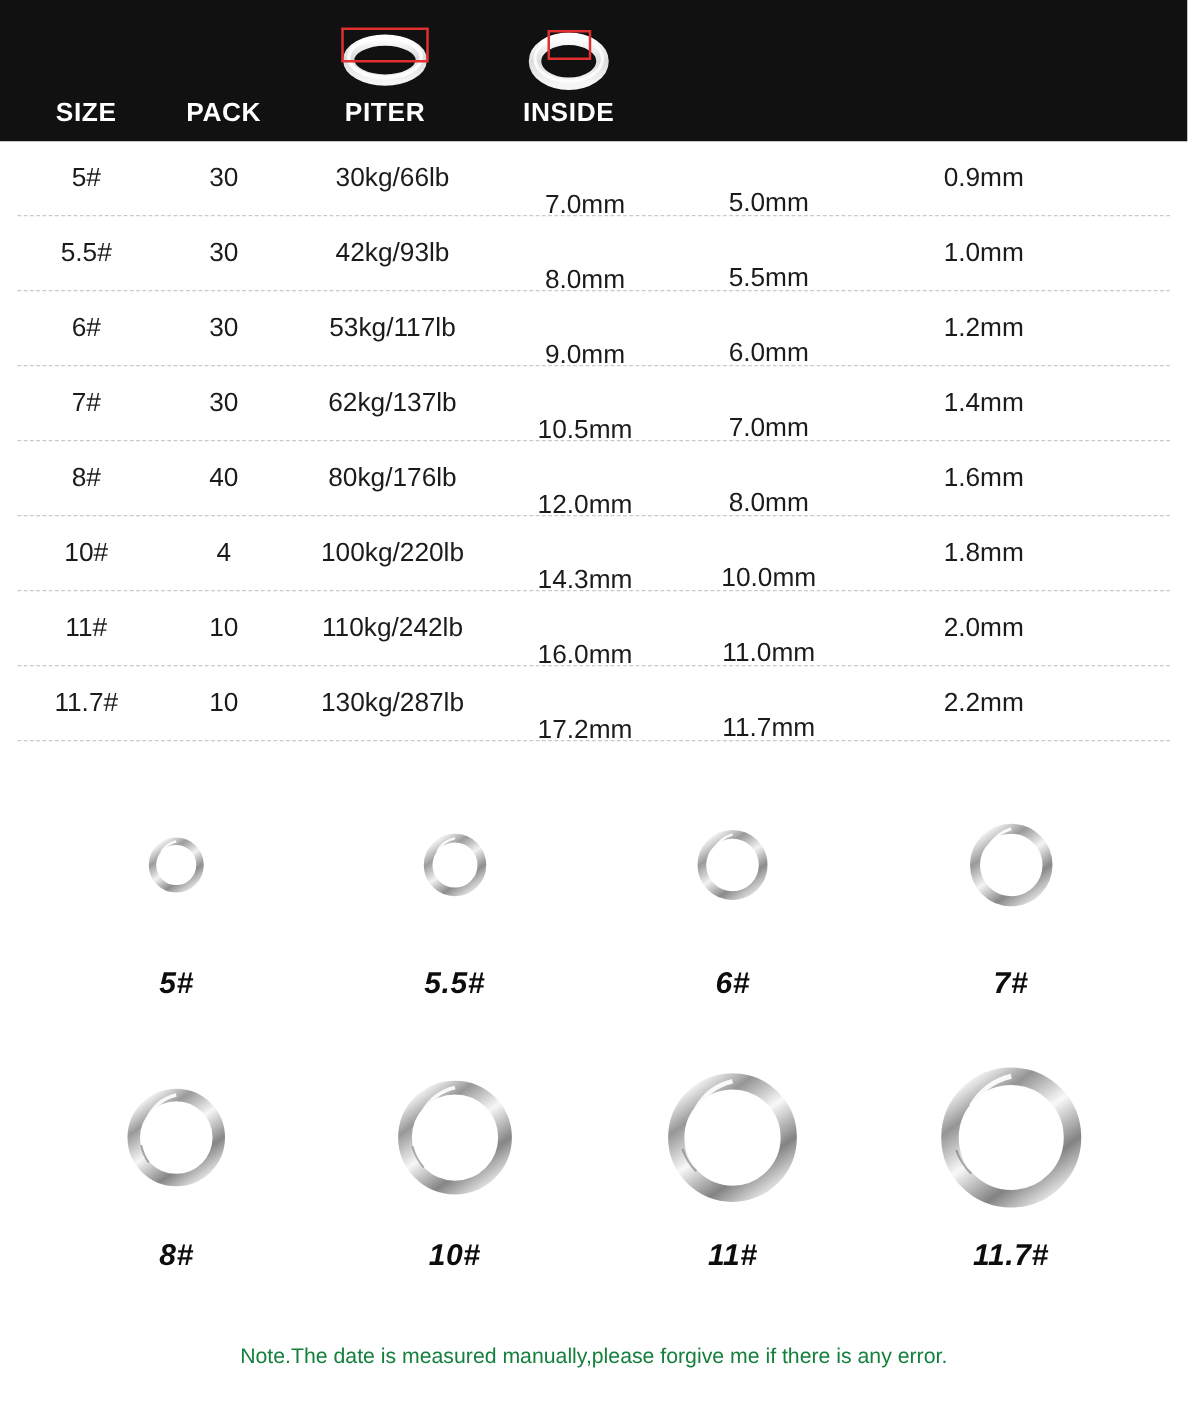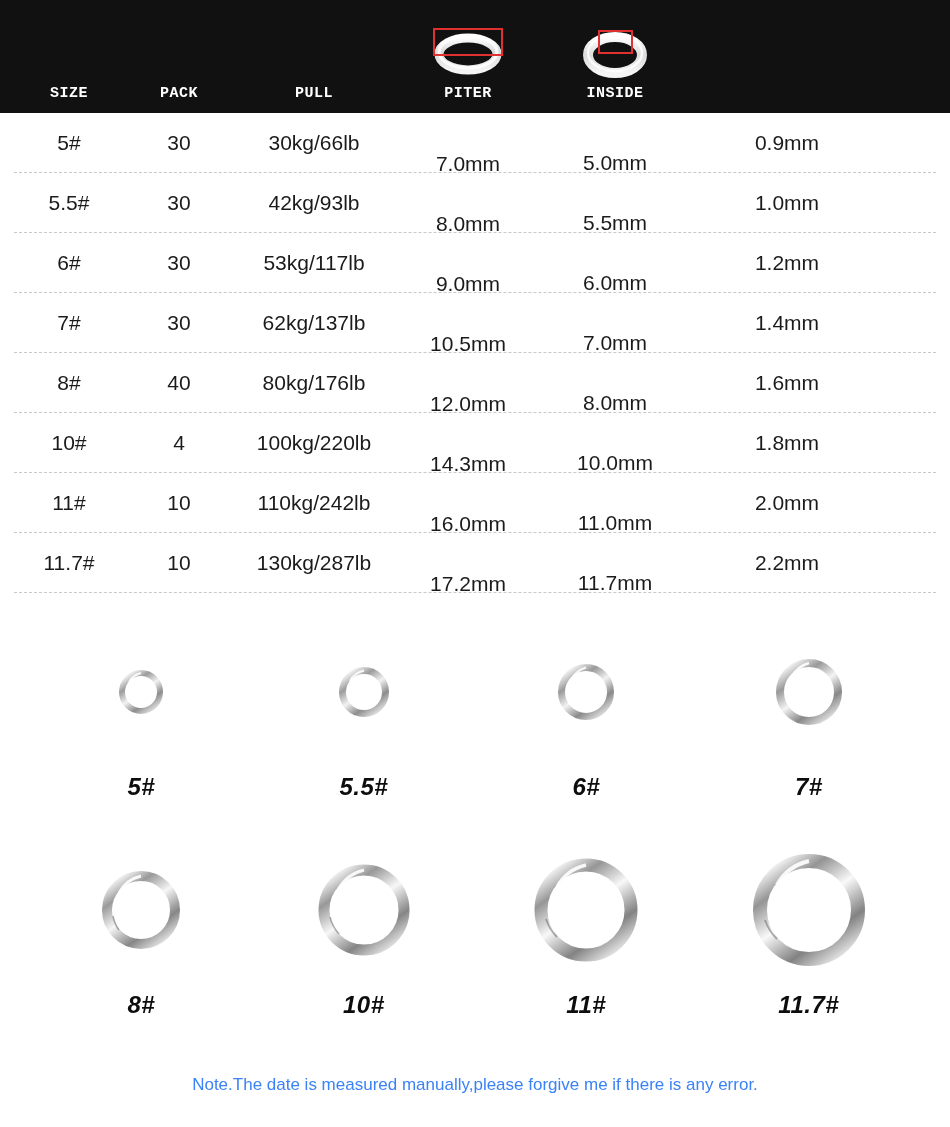--- a/index.html
+++ b/index.html
@@ -28,24 +28,23 @@
     display: flex;
     flex-direction: column;
     align-items: center;
     justify-content: flex-end;
     height: 100%;
     padding-bottom: 12px;
   }
   .hcell-label {
     color: #ffffff;
     font-weight: bold;
-    font-size: 15px;
+    font-size: 21px;
     letter-spacing: 0.5px;
     line-height: 1;
-    font-family: Liberation Mono, monospace;
   }
   .hicon {
     height: 58px;
     display: flex;
     align-items: center;
     justify-content: center;
     margin-bottom: 6px;
   }
   .hicon-spacer { height: 0; }
 
@@ -104,44 +103,40 @@
     color: #0d0d0d;
     font-style: italic;
     letter-spacing: 0.5px;
   }
 
   
   .note {
     margin-top: 56px;
     text-align: center;
     font-size: 17px;
-    color: #3b82f6;
+    color: #15803d;
   }
 
   svg { display: block; }
 </style>
 </head>
 <body>
 
 <div class="spec-header">
 
   <div class="hcell c-size">
     <div class="hicon hicon-spacer"></div>
     <div class="hcell-label">SIZE</div>
   </div>
 
   <div class="hcell c-pack">
     <div class="hicon hicon-spacer"></div>
     <div class="hcell-label">PACK</div>
   </div>
 
-  <div class="hcell c-pull">
-    <div class="hicon hicon-spacer"></div>
-    <div class="hcell-label">PULL</div>
-  </div>
 
   <div class="hcell c-piter">
     <div class="hicon">
       <svg width="92" height="56" viewBox="0 0 92 56">
         <defs>
           <linearGradient id="gh1" x1="0" y1="0" x2="0" y2="1">
             <stop offset="0%" stop-color="#ffffff"></stop>
             <stop offset="45%" stop-color="#d9d9d9"></stop>
             <stop offset="100%" stop-color="#f4f4f4"></stop>
           </linearGradient>

